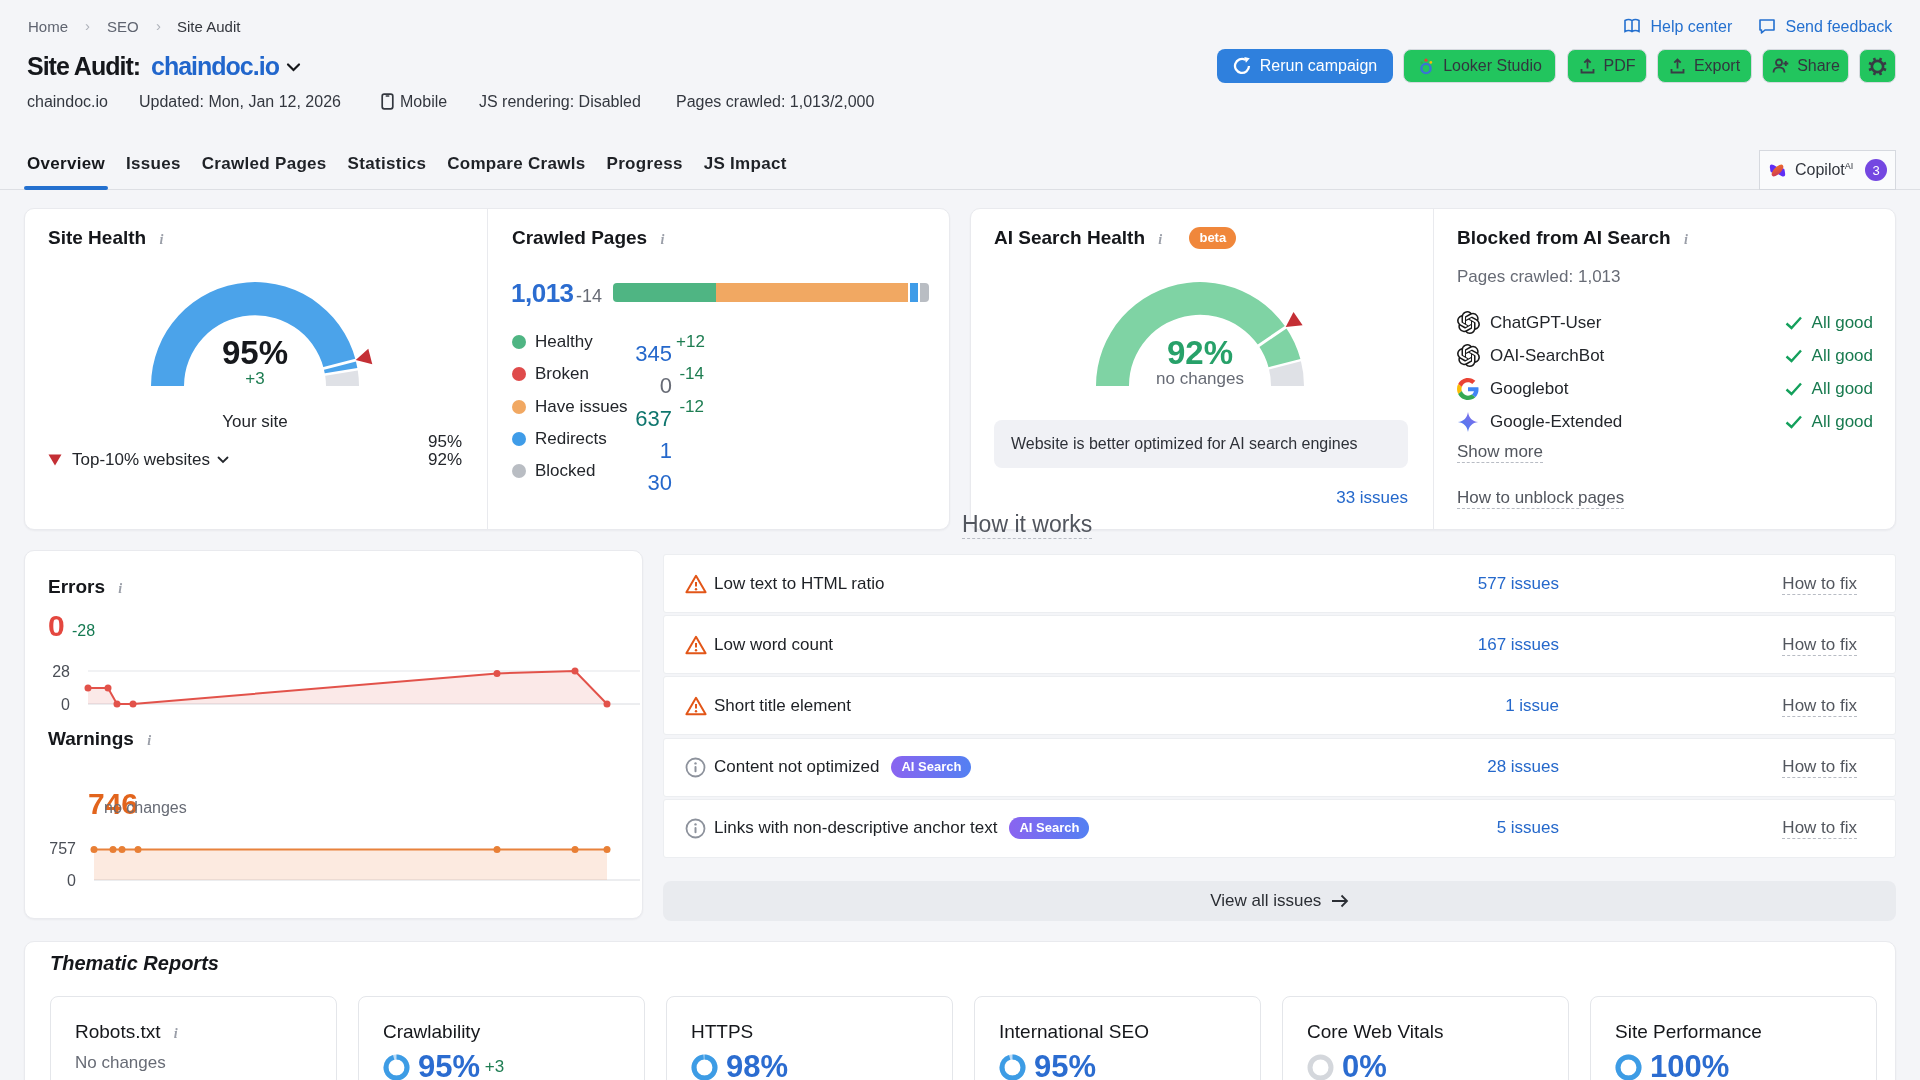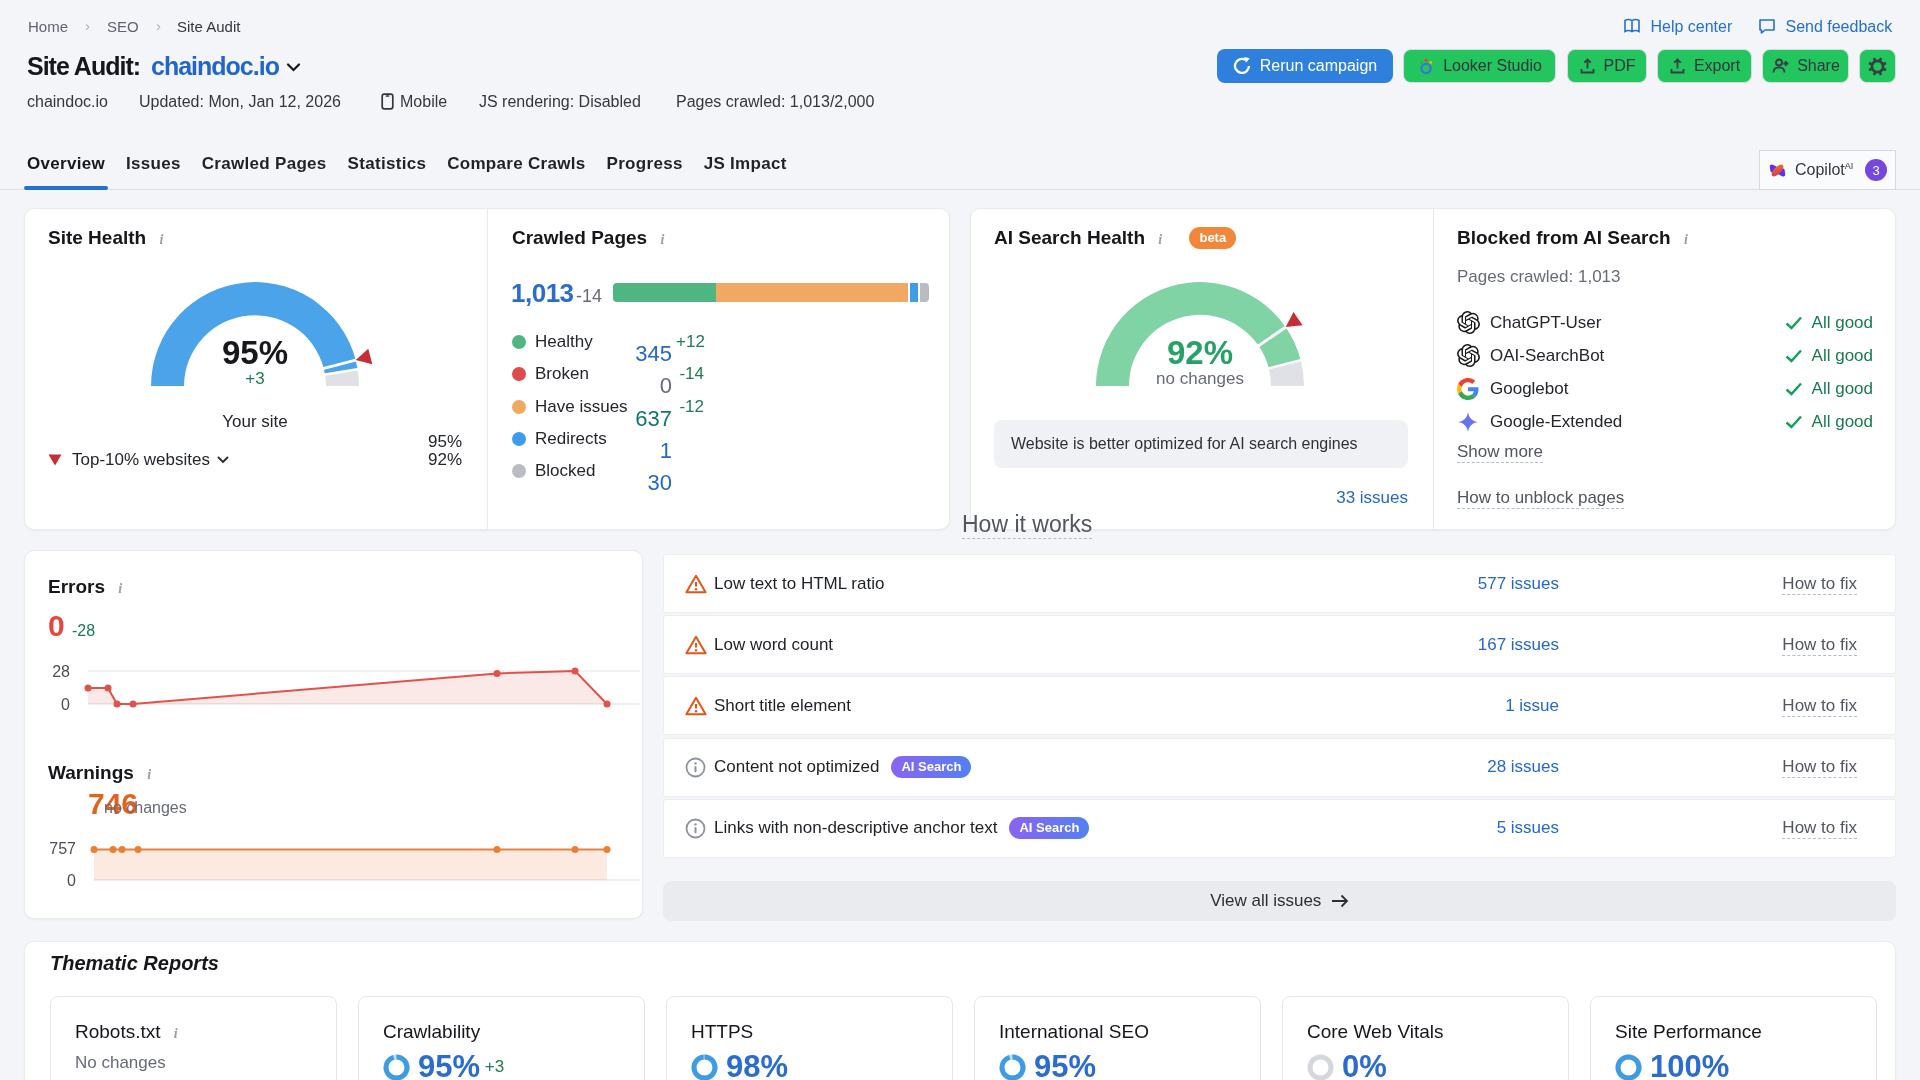--- a/index.html
+++ b/index.html
@@ -261,21 +261,21 @@
   <g fill="#e2524a">
       <circle cx="64" cy="33" r="3.5"></circle>
       <circle cx="84" cy="33" r="3.5"></circle>
       <circle cx="93" cy="49" r="3.5"></circle>
       <circle cx="109" cy="49" r="3.5"></circle>
       <circle cx="473" cy="18.4" r="3.5"></circle>
       <circle cx="551" cy="16" r="3.5"></circle>
       <circle cx="583" cy="49" r="3.5"></circle>
     </g>
 </svg>
-<div class="abs ctitle" style="left:48px;top:762px;">Warnings <span class="info">i</span></div>
+<div class="abs ctitle" style="left:48px;top:728px;">Warnings <span class="info">i</span></div>
 <div class="abs" style="left:48px;top:787px;font-size:30px;font-weight:bold;color:#e2641c;margin-left:40px;">746</div>
 <div class="abs" style="left:104px;top:799px;font-size:16px;color:#676b75;">no changes</div>
 <svg class="abs" style="left:24px;top:830px;" width="622" height="62" viewBox="0 0 622 62">
   <text x="52" y="24" text-anchor="end" font-size="16" fill="#4a4e56">757</text>
   <text x="52" y="56" text-anchor="end" font-size="16" fill="#4a4e56">0</text>
   <line x1="70" y1="50" x2="616" y2="50" stroke="#d9dbe0" stroke-width="1"></line>
   <path d="M70,50 L70,19.5 L583,19.5 L583,50 Z" fill="rgba(237,139,83,0.18)"></path>
   <path d="M70,19.5 L583,19.5" fill="none" stroke="#e8823c" stroke-width="2"></path>
   <g fill="#e87f35">
       <circle cx="70" cy="19.5" r="3.5"></circle>

